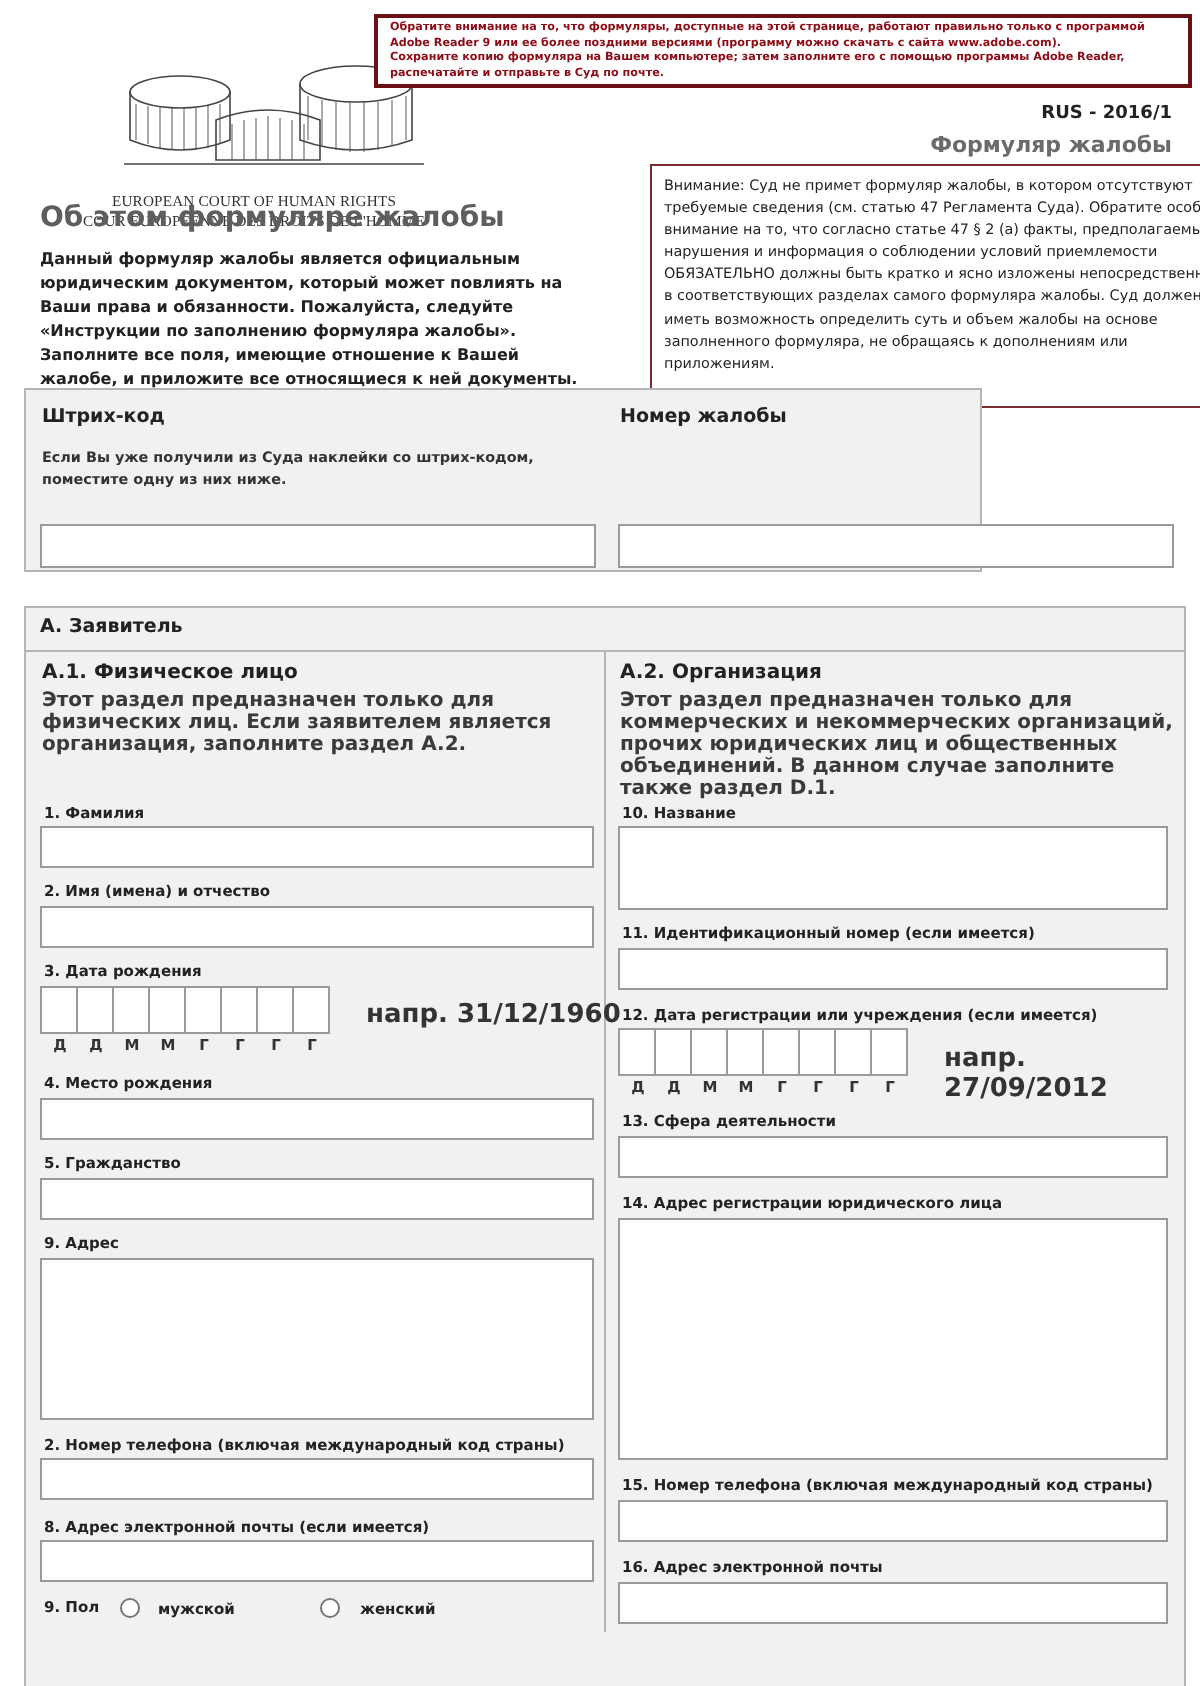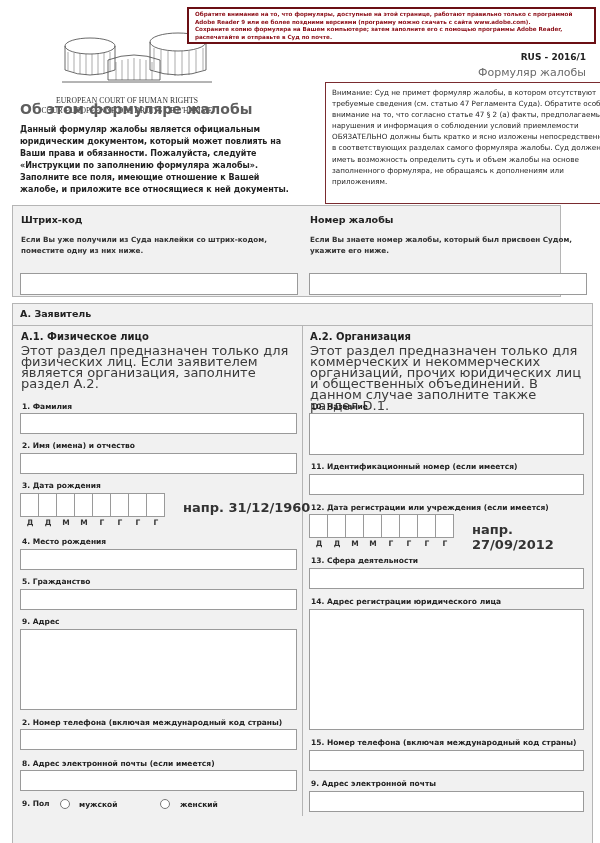--- a/index.html
+++ b/index.html
@@ -11,43 +11,43 @@
   .logo { left: 28px; top: 20px; width: 230px; height: 100px; }
   .logo-text { font-family: "Liberation Serif", serif; font-size: 7.6px; color: #333; text-align: center; width: 230px; letter-spacing: 0.1px; }
   .logo-line1 { top: 76px; }
   .logo-line2 { top: 86px; }
 
   
   .warn { left: 187px; top: 7px; width: 409px; height: 37px; border: 2px solid #6b0f14; padding: 2px 6px; background: #fff; }
   .warn p { font-size: 5.6px; line-height: 7.5px; color: #8b0d16; font-weight: bold; }
 
   .code { right: 14px; top: 52px; font-size: 9px; font-weight: bold; color: #222; }
-  .form-title { right: 14px; top: 66px; font-size: 11px; font-weight: normal; color: #6b6b6b; margin-left: 15px; }
+  .form-title { right: 14px; top: 66px; font-size: 11px; font-weight: bold; color: #6b6b6b; margin-left: 15px; }
 
   
   .about-title { left: 20px; top: 101px; font-size: 14px; font-weight: bold; color: #5e5e5e; }
   .about-text { left: 20px; top: 124px; width: 275px; font-size: 8px; line-height: 12px; font-weight: bold; color: #222; }
 
   
   .attn { left: 301px; top: 82px; width: 294px; height: 122px; border: 1.5px solid #7a2b2f; padding: 4px 6px; margin-left: 24px; }
   .attn p { font-size: 7.2px; line-height: 11.1px; color: #1f1f1f; }
 
   
   .box { border: 1px solid #b5b5b5; background: #f1f1f1; }
-  .barcode-box { left: 12px; top: 205px; width: 549px; height: 92px; }
+  .barcode-box { left: 12px; top: 194px; width: 479px; height: 92px; }
   .col-title { font-size: 9.5px; font-weight: bold; color: #222; }
   .col-desc { font-size: 7.2px; line-height: 11px; color: #333; font-weight: bold; }
   .field { background: #fff; border: 1px solid #9a9a9a; }
 
   .applicant-box { left: 12px; top: 303px; width: 581px; height: 590px; }
   .applicant-head { left: 0; top: 0; width: 579px; height: 22px; border-bottom: 1px solid #b5b5b5; font-size: 9.5px; font-weight: bold; padding: 4px 7px; color: #222; }
   .divider { left: 289px; top: 22px; width: 1px; height: 490px; background: #b5b5b5; }
 
   .sub-title { font-size: 10px; font-weight: bold; color: #222; }
-  .sub-desc { font-size: 13px; line-height: 11px; font-weight: normal; color: #3a3a3a; }
+  .sub-desc { font-size: 10px; line-height: 11px; font-weight: bold; color: #3a3a3a; }
   .lbl { font-size: 7.5px; font-weight: bold; color: #222; white-space: nowrap; }
 
   .date-boxes { display: flex; }
   .date-boxes div { width: 19px; height: 24px; background: #fff; border: 1px solid #9a9a9a; margin-right: -1px; }
   .date-letters { display: flex; }
   .date-letters span { width: 18px; text-align: center; font-size: 7.5px; font-weight: bold; color: #333; }
   .hint { font-size: 13px; font-weight: bold; color: #333; }
 
   .radio { width: 10px; height: 10px; border-radius: 50%; border: 1px solid #777; background: #fff; }
 </style>
@@ -109,21 +109,20 @@
 
 <div class="abs attn">
   <p>Внимание: Суд не примет формуляр жалобы, в котором отсутствуют требуемые сведения (см. статью 47 Регламента Суда). Обратите особое внимание на то, что согласно статье 47 § 2 (a) факты, предполагаемые нарушения и информация о соблюдении условий приемлемости ОБЯЗАТЕЛЬНО должны быть кратко и ясно изложены непосредственно в соответствующих разделах самого формуляра жалобы. Суд должен иметь возможность определить суть и объем жалобы на основе заполненного формуляра, не обращаясь к дополнениям или приложениям.</p>
 </div>
 
 <div class="abs box barcode-box">
   <div class="abs col-title" style="left:8px;top:8px">Штрих-код</div>
   <div class="abs col-desc" style="left:8px;top:28px;width:275px">Если Вы уже получили из Суда наклейки со штрих-кодом, поместите одну из них ниже.</div>
   <input class="abs field" style="left: 7px; top: 67px; width: 278px; height: 22px;" value="">
   <div class="abs col-title" style="left:297px;top:8px">Номер жалобы</div>
-  <div class="abs col-desc" style="left:297px;top:28px;width:275px">Если Вы знаете номер жалобы, который был присвоен Судом, укажите его ниже.</div>
   <input class="abs field" style="left: 296px; top: 67px; width: 278px; height: 22px;" value="">
 </div>
 
 <div class="abs box applicant-box">
   <div class="abs applicant-head">A. Заявитель</div>
   <div class="abs divider"></div>
 
   <div class="abs sub-title" style="left:8px;top:27px">A.1. Физическое лицо</div>
   <div class="abs sub-desc" style="left:8px;top:41px;width:275px">Этот раздел предназначен только для физических лиц. Если заявителем является организация, заполните раздел A.2.</div>
 
@@ -211,15 +210,15 @@
 
   <div class="abs lbl" style="left:298px;top:252px">13. Сфера деятельности</div>
   <input class="abs field" style="left: 296px; top: 264px; width: 275px; height: 21px;">
 
   <div class="abs lbl" style="left:298px;top:293px">14. Адрес регистрации юридического лица</div>
   <textarea class="abs field" style="left: 296px; top: 305px; width: 275px; height: 121px; resize: none;"></textarea>
 
   <div class="abs lbl" style="left:298px;top:434px">15. Номер телефона (включая международный код страны)</div>
   <input class="abs field" style="left: 296px; top: 446px; width: 275px; height: 21px;">
 
-  <div class="abs lbl" style="left:298px;top:475px">9. Адрес электронной почты</div>
+  <div class="abs lbl" style="left:298px;top:475px">16. Адрес электронной почты</div>
   <input class="abs field" style="left: 296px; top: 487px; width: 275px; height: 21px;">
 </div>
 
 </body></html>

